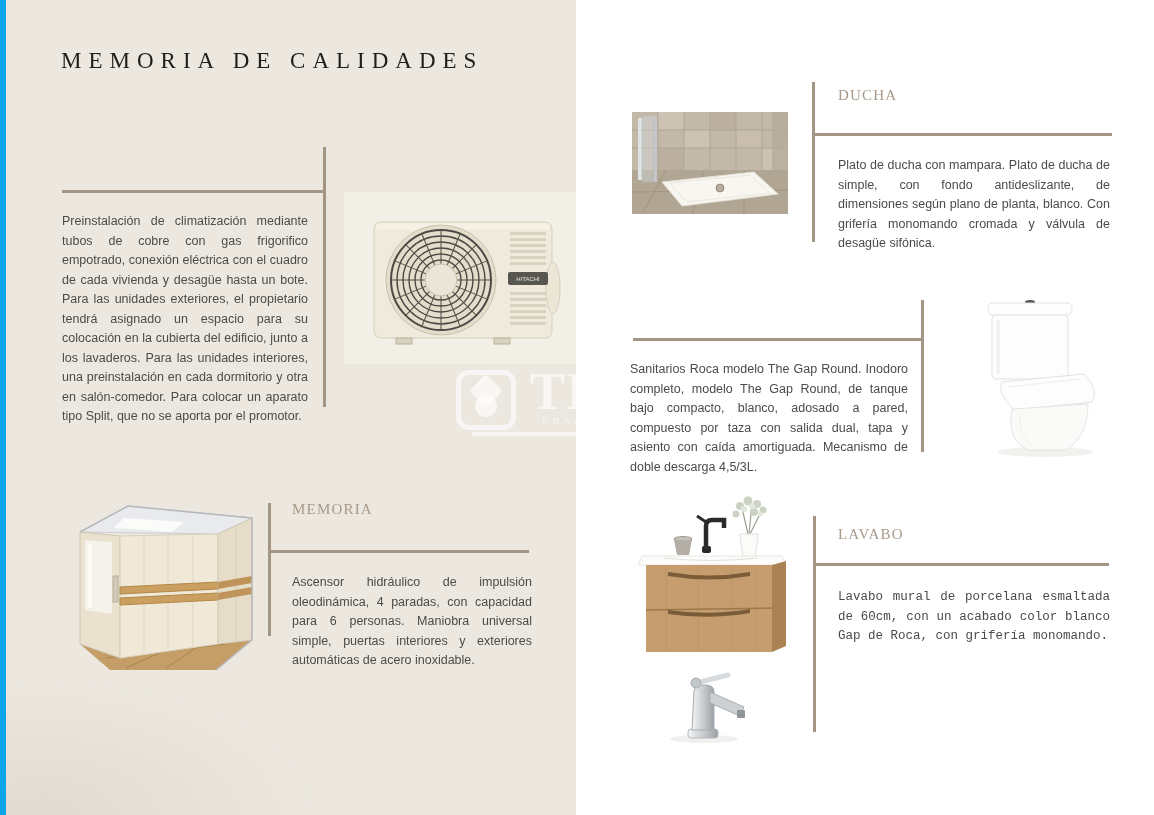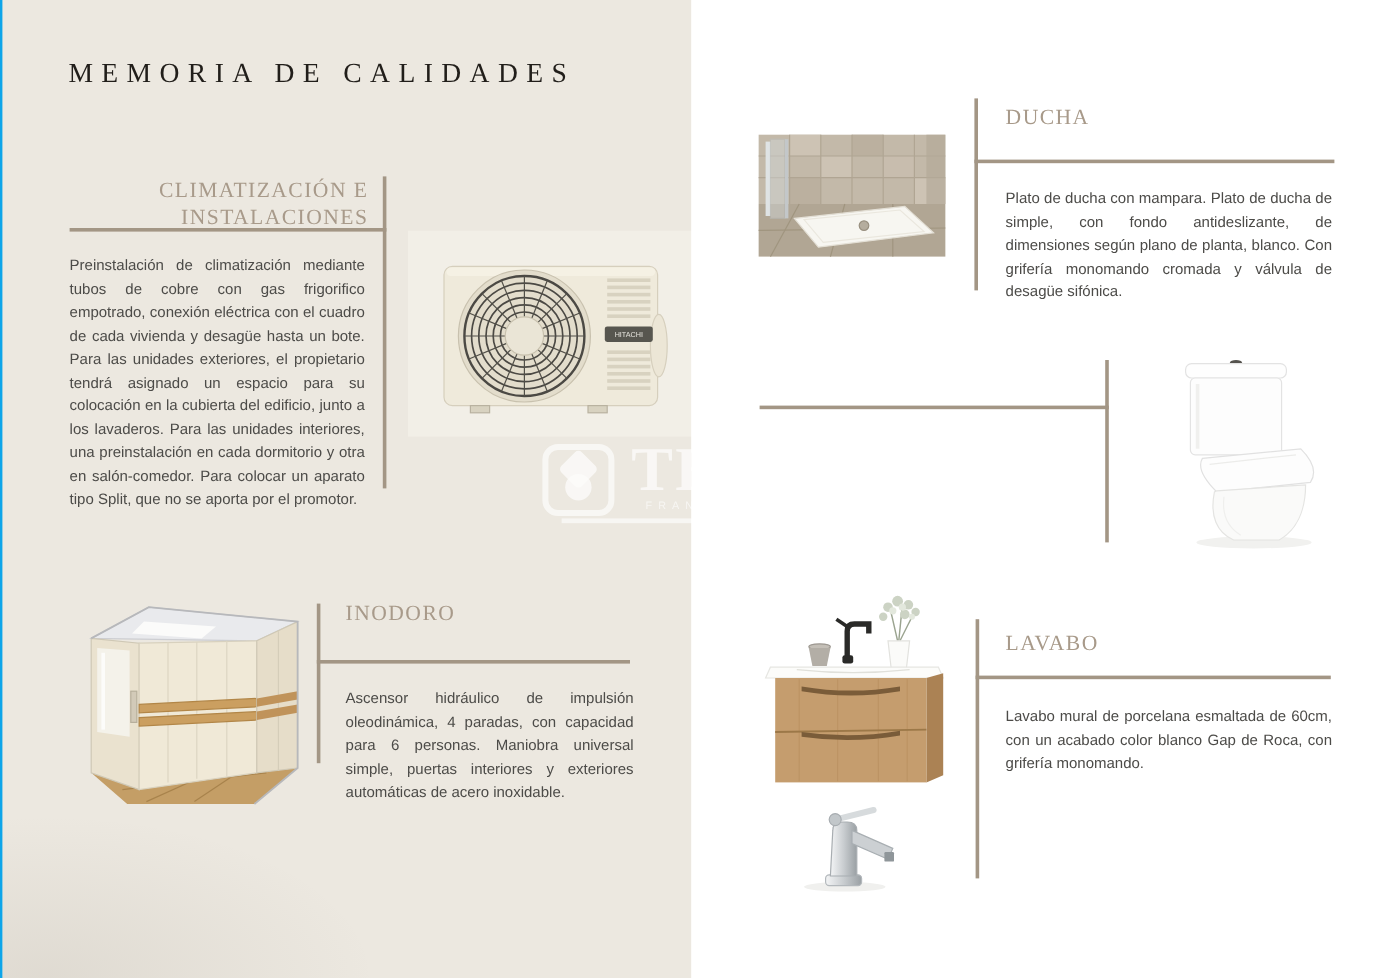--- a/index.html
+++ b/index.html
@@ -1,49 +1,48 @@
 <!DOCTYPE html>
 <html><head>
 <meta charset="utf-8">
 <style>
   html,body{margin:0;padding:0;background:#fff;}
   .page{position:relative;width:1154px;height:815px;overflow:hidden;font-family:"Liberation Sans",sans-serif;background:#ffffff;}
-  .panel-left{position:absolute;left:0;top:0;width:576px;height:815px;background:#ece8e0;overflow:hidden;border-left:2px solid #0ea5e9;}
+  .panel-left{position:absolute;left:0;top:0;width:576px;height:815px;background:#ece8e0;overflow:hidden;border-left:6px solid #0ea5e9;}
   .panel-left::after{content:"";position:absolute;left:0;bottom:0;width:360px;height:160px;
     background:radial-gradient(ellipse at 10% 100%, rgba(110,100,85,0.10), rgba(110,100,85,0) 60%);}
   .panel-right{position:absolute;left:576px;top:0;width:578px;height:815px;background:#ffffff;}
   .abs{position:absolute;}
   .page-title{font-family:"Liberation Serif","DejaVu Serif",serif;font-size:23px;letter-spacing:7px;color:#211e1a;white-space:nowrap;}
-  .sec-heading{font-family:"Liberation Serif","DejaVu Serif",serif;font-size:18px;letter-spacing:1.2px;color:#a89a8a;line-height:1.25;}
+  .sec-heading{font-family:"Liberation Serif","DejaVu Serif",serif;font-size:15px;letter-spacing:1.2px;color:#a89a8a;line-height:1.25;}
   .sec-heading.right{text-align:right;}
   .vline{background:#a39685;width:3px;}
   .hline{background:#a39685;height:3px;}
   .body-text{font-size:12.5px;line-height:1.56;color:#4c4b48;text-align:justify;}
-  .body-text p{margin:0 0 9px 0;}
+  .body-text p{margin:0 0 9px 0;font-family:Liberation Mono, monospace;}
   .photo{display:block;}
   
   .watermark{position:absolute;left:450px;top:368px;width:220px;height:78px;opacity:0.85;}
   .wm-logo{position:absolute;left:0;top:2px;width:50px;height:50px;border:5px solid rgba(255,255,255,0.75);border-radius:13px;}
   .wm-roof{position:absolute;left:13px;top:4px;width:24px;height:24px;background:rgba(255,255,255,0.78);transform:rotate(45deg);border-radius:4px;}
   .wm-house-body{position:absolute;left:14px;top:20px;width:22px;height:22px;background:rgba(255,255,255,0.78);border-radius:50%;}
   .wm-baseline{position:absolute;left:16px;top:64px;width:200px;height:4px;background:rgba(255,255,255,0.7);}
   .wm-tec{position:absolute;left:74px;top:-6px;font-family:"Liberation Serif","DejaVu Serif",serif;font-weight:bold;
     font-size:52px;color:rgba(255,255,255,0.78);letter-spacing:2px;}
   .wm-sub{position:absolute;left:86px;top:48px;font-size:9px;letter-spacing:5px;color:rgba(255,255,255,0.72);}
 </style>
 </head>
 <body>
 
 <div class="page">
 
   <div class="panel-left">
 
     <div class="abs page-title" style="left:55px;top:48px;">MEMORIA DE CALIDADES</div>
 
-    <div class="abs sec-heading right" style="left:95px;top:147px;width:210px;">CLIMATIZACIÓN E INSTALACIONES</div>
     <div class="abs vline" style="left:317px;top:147px;height:260px;"></div>
     <div class="abs hline" style="left:56px;top:190px;width:264px;"></div>
     <div class="abs body-text" style="left:56px;top:212px;width:246px;">Preinstalación de climatización mediante tubos de cobre con gas frigorifico empotrado, conexión eléctrica con el cuadro de cada vivienda y desagüe hasta un bote. Para las unidades exteriores, el propietario tendrá asignado un espacio para su colocación en la cubierta del edificio, junto a los lavaderos. Para las unidades interiores, una preinstalación en cada dormitorio y otra en salón-comedor. Para colocar un aparato tipo Split, que no se aporta por el promotor.</div>
 
     <div class="abs" style="left:338px;top:192px;">
       <svg class="photo" width="238" height="172" viewBox="0 0 238 172">
         <rect width="238" height="172" fill="#f2efe7"></rect>
         <rect x="30" y="30" width="178" height="116" rx="7" fill="#efeadb" stroke="#d6cfbd"></rect>
         <rect x="32" y="31" width="174" height="7" rx="3.5" fill="#f5f1e4"></rect>
         <ellipse cx="209" cy="96" rx="7" ry="26" fill="#ece6d6" stroke="#d6cfbd"></ellipse>
@@ -114,21 +113,21 @@
         <polygon points="54,106 152,101 152,108 54,113" fill="#cb9f60" stroke="#b28647"></polygon>
         <polygon points="152,42 186,26 186,148 152,152" fill="#e6ddc9" stroke="#cfc8b5"></polygon>
         <line x1="170" y1="34" x2="170" y2="150" stroke="#d5cdb9"></line>
         <polygon points="152,90 186,84 186,91 152,97" fill="#c0935a"></polygon>
         <polygon points="152,101 186,95 186,102 152,108" fill="#c0935a"></polygon>
         <polyline points="14,40 62,14 186,26 186,148 150,178" fill="none" stroke="#b7b8bb" stroke-width="1.5"></polyline>
       </svg>
     </div>
 
     <div class="abs vline" style="left:262px;top:503px;height:133px;"></div>
-    <div class="abs sec-heading" style="left:286px;top:500px;">INODORO</div>
+    <div class="abs sec-heading" style="left:286px;top:500px;">MEMORIA</div>
     <div class="abs hline" style="left:262px;top:550px;width:261px;"></div>
     <div class="abs body-text" style="left:286px;top:573px;width:240px;">Ascensor hidráulico de impulsión oleodinámica, 4 paradas, con capacidad para 6 personas. Maniobra universal simple, puertas interiores y exteriores automáticas de acero inoxidable.</div>
 
     <div class="watermark">
       <div class="wm-logo">
         <div class="wm-roof"></div>
         <div class="wm-house-body"></div>
       </div>
       <div class="wm-baseline"></div>
       <div class="wm-tec">TEC</div>
@@ -173,20 +172,21 @@
     </svg>
   </div>
 
   <div class="abs vline" style="left:812px;top:82px;height:160px;"></div>
   <div class="abs sec-heading" style="left:838px;top:86px;">DUCHA</div>
   <div class="abs hline" style="left:812px;top:133px;width:300px;"></div>
   <div class="abs body-text" style="left:838px;top:156px;width:272px;">Plato de ducha con mampara. Plato de ducha de simple, con fondo antideslizante, de dimensiones según plano de planta, blanco. Con grifería monomando cromada y válvula de desagüe sifónica.</div>
 
   <div class="abs vline" style="left:921px;top:300px;height:152px;"></div>
   <div class="abs hline" style="left:633px;top:338px;width:291px;"></div>
+  <div class="abs body-text" style="left:630px;top:360px;width:278px;">Sanitarios Roca modelo The Gap Round. Inodoro completo, modelo The Gap Round, de tanque bajo compacto, blanco, adosado a pared, compuesto por taza con salida dual, tapa y asiento con caída amortiguada. Mecanismo de doble descarga 4,5/3L.</div>
 
   <div class="abs" style="left:950px;top:282px;">
     <svg class="photo" width="175" height="180" viewBox="0 0 175 180">
       <ellipse cx="95" cy="170" rx="48" ry="5" fill="#f1f1ef"></ellipse>
       <ellipse cx="80" cy="20" rx="5" ry="2" fill="#55534e"></ellipse>
       <rect x="38" y="21" width="84" height="12" rx="5" fill="#fefefe" stroke="#e3e3e3"></rect>
       <rect x="42" y="33" width="76" height="64" rx="4" fill="#fdfdfd" stroke="#e3e3e3"></rect>
       <line x1="48" y1="38" x2="48" y2="92" stroke="#f0f0ee" stroke-width="3"></line>
       <path d="M52,100 L134,92 Q150,108 142,120 L64,128 Q46,110 52,100 Z" fill="#fdfdfd" stroke="#e1e1e1"></path>
       <path d="M58,105 L130,97" stroke="#ececea" fill="none"></path>

